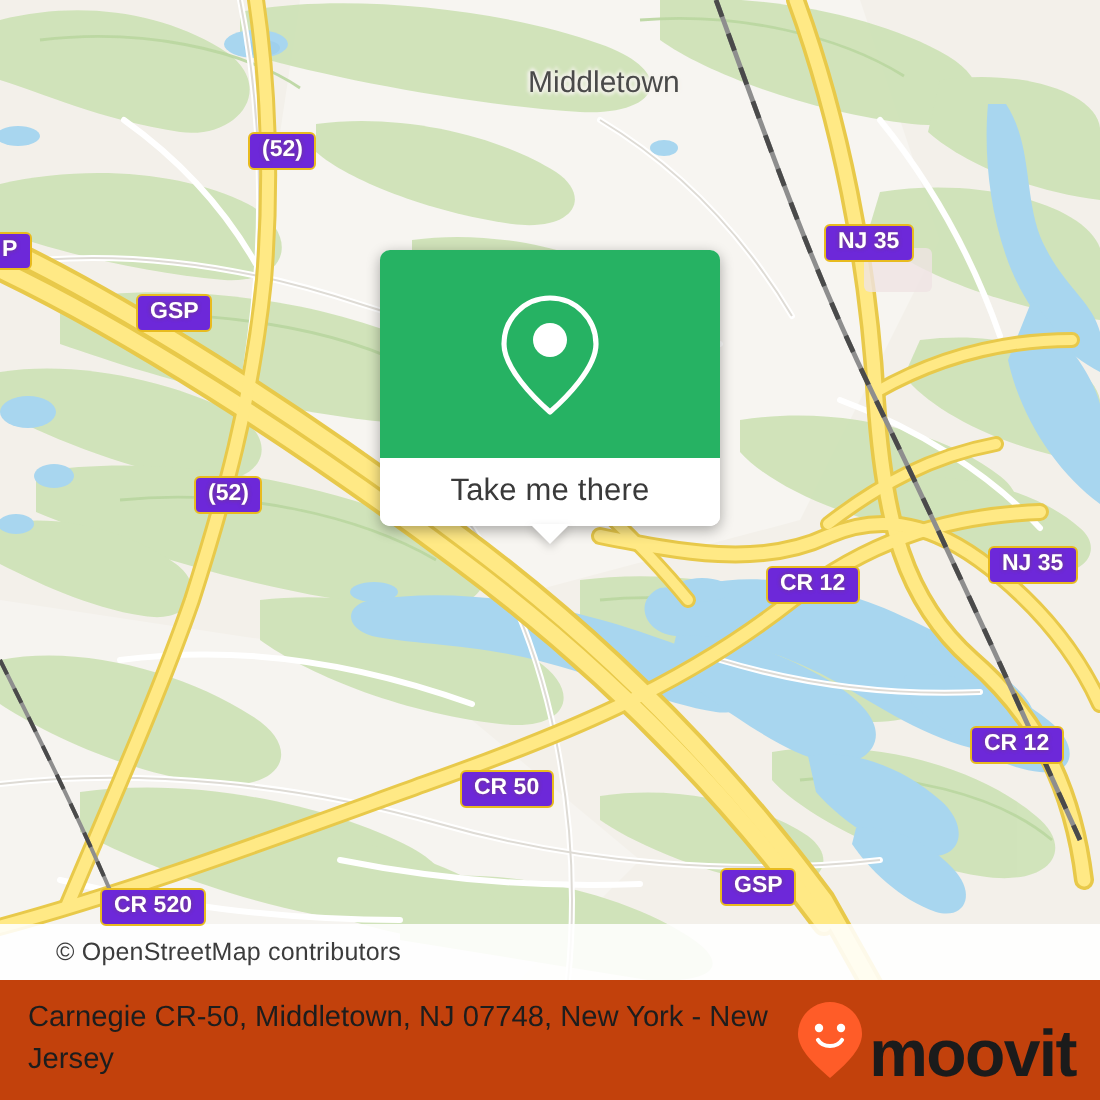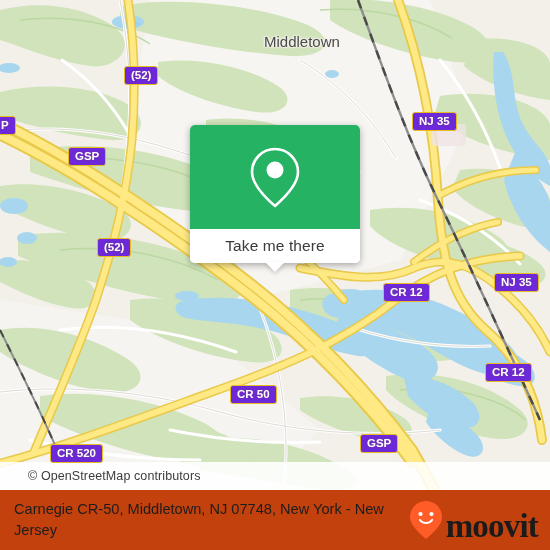--- a/index.html
+++ b/index.html
@@ -121,21 +121,21 @@
     display: flex;
     align-items: center;
     gap: 3px;
   }
   #moovit-wordmark {
     font-size: 33px;
     font-weight: bold;
     color: #1b1b1b;
     letter-spacing: -0.8px;
     line-height: 33px;
-    font-family: Liberation Serif, serif;
+    font-family: Liberation Sans, sans-serif;
     margin-top: 13px;
   }
 
   
   .shield {
     position: absolute;
     background: #6d28d9;
     border: 1.6px solid #e8bb1f;
     border-radius: 3px;
     color: #ffffff;

